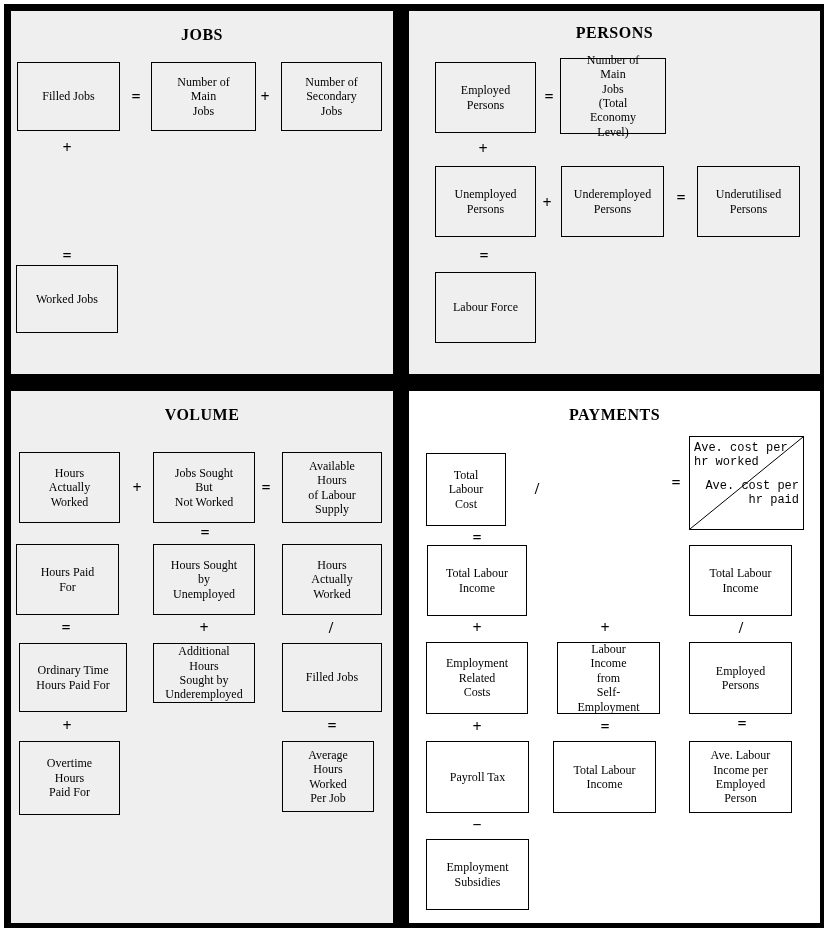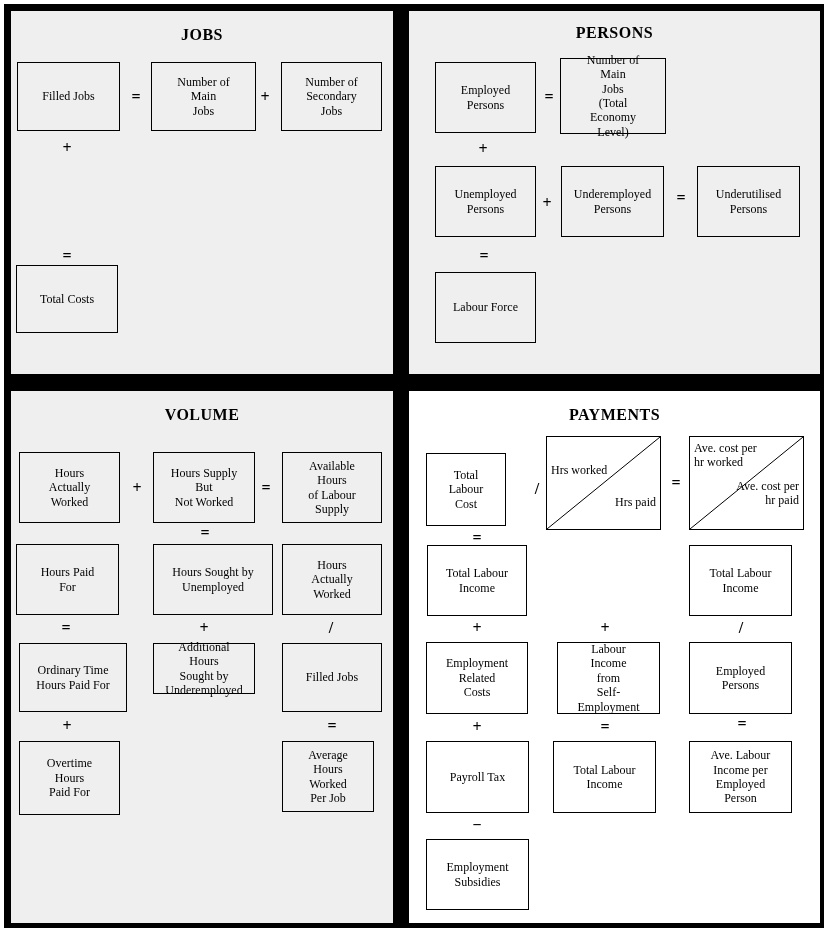--- a/index.html
+++ b/index.html
@@ -20,21 +20,21 @@
     display:flex; align-items:center; justify-content:center;
     text-align:center; font-size:12px; line-height:1.2;
     white-space:pre-line; padding:16px;
   }
   .op {
     position:absolute; transform:translate(-50%,-50%);
     font-size:16px; font-weight:bold; line-height:1;
   }
   .ratio-box {
     position:absolute; box-sizing:border-box; border:1px solid #000;
-    font-size:12px; line-height:1.2;
+    font-size:12px; line-height:1.2;font-family:Liberation Mono, monospace;
   }
   .ratio-box svg { position:absolute; left:0; top:0; width:100%; height:100%; display:block; }
   .rb-tl { position:absolute; left:4px; text-align:left; white-space:pre-line; }
   .rb-br { position:absolute; right:4px; text-align:right; white-space:pre-line; }
 </style>
 </head>
 <body>
 
 <div class="page">
 
@@ -52,21 +52,21 @@
 
   <div class="box" style="left:17px;top:62px;width:103px;height:69px">Filled Jobs</div>
   <div class="op" style="left:136px;top:97px">=</div>
   <div class="box" style="left:151px;top:62px;width:105px;height:69px">Number of Main
 Jobs</div>
   <div class="op" style="left:265px;top:97px">+</div>
   <div class="box" style="left:281px;top:62px;width:101px;height:69px">Number of
 Secondary Jobs</div>
   <div class="op" style="left:67px;top:148px">+</div>
   <div class="op" style="left:67px;top:256px">=</div>
-  <div class="box" style="left:16px;top:265px;width:102px;height:68px">Total Costs</div>
+  <div class="box" style="left:16px;top:265px;width:102px;height:68px">Worked Jobs</div>
 
   <div class="box" style="left:435px;top:62px;width:101px;height:71px">Employed Persons</div>
   <div class="op" style="left:549px;top:97px">=</div>
   <div class="box" style="left:560px;top:58px;width:106px;height:76px">Number of Main
 Jobs
 (Total Economy
 Level)</div>
   <div class="op" style="left:483px;top:149px">+</div>
   <div class="box" style="left:435px;top:166px;width:101px;height:71px">Unemployed
 Persons</div>
@@ -75,58 +75,51 @@
 Persons</div>
   <div class="op" style="left:681px;top:198px">=</div>
   <div class="box" style="left:697px;top:166px;width:103px;height:71px">Underutilised
 Persons</div>
   <div class="op" style="left:484px;top:256px">=</div>
   <div class="box" style="left:435px;top:272px;width:101px;height:71px">Labour Force</div>
 
   <div class="box" style="left:19px;top:452px;width:101px;height:71px">Hours Actually
 Worked</div>
   <div class="op" style="left:137px;top:488px">+</div>
-  <div class="box" style="left:153px;top:452px;width:102px;height:71px">Hours Supply But
+  <div class="box" style="left:153px;top:452px;width:102px;height:71px">Jobs Sought But
 Not Worked</div>
   <div class="op" style="left:266px;top:488px">=</div>
   <div class="box" style="left:282px;top:452px;width:100px;height:71px">Available Hours
 of Labour Supply</div>
   <div class="op" style="left:205px;top:533px">=</div>
   <div class="box" style="left:16px;top:544px;width:103px;height:71px">Hours Paid For</div>
-  <div class="box" style="left:153px;top:544px;width:120px;height:71px">Hours Sought by
+  <div class="box" style="left:153px;top:544px;width:102px;height:71px">Hours Sought by
 Unemployed</div>
   <div class="box" style="left:282px;top:544px;width:100px;height:71px">Hours Actually
 Worked</div>
   <div class="op" style="left:66px;top:628px">=</div>
   <div class="op" style="left:204px;top:628px">+</div>
   <div class="op" style="left:331px;top:628px">/</div>
   <div class="box" style="left:19px;top:643px;width:108px;height:69px">Ordinary Time
 Hours Paid For</div>
-  <div class="box" style="left:153px;top:643px;width:102px;height:51px">Additional Hours
+  <div class="box" style="left:153px;top:643px;width:102px;height:60px">Additional Hours
 Sought by
 Underemployed</div>
   <div class="box" style="left:282px;top:643px;width:100px;height:69px">Filled Jobs</div>
   <div class="op" style="left:67px;top:726px">+</div>
   <div class="op" style="left:332px;top:726px">=</div>
   <div class="box" style="left:19px;top:741px;width:101px;height:74px">Overtime Hours
 Paid For</div>
   <div class="box" style="left:282px;top:741px;width:92px;height:71px">Average Hours
 Worked
 Per Job</div>
 
   <div class="box" style="left:426px;top:453px;width:80px;height:73px">Total Labour Cost</div>
   <div class="op" style="left:537px;top:489px">/</div>
 
-  <div class="ratio-box" style="left:546px;top:436px;width:115px;height:94px">
-    <svg viewBox="0 0 113 92" preserveAspectRatio="none">
-        <line x1="0" y1="92" x2="113" y2="0" stroke="#000" stroke-width="1"></line>
-      </svg>
-    <div class="rb-tl" style="top:26px">Hrs worked</div>
-    <div class="rb-br" style="top:58px">Hrs paid</div>
-  </div>
 
   <div class="op" style="left:676px;top:483px">=</div>
 
   <div class="ratio-box" style="left:689px;top:436px;width:115px;height:94px">
     <svg viewBox="0 0 113 92" preserveAspectRatio="none">
         <line x1="0" y1="92" x2="113" y2="0" stroke="#000" stroke-width="1"></line>
       </svg>
     <div class="rb-tl" style="top:4px">Ave. cost per
 hr worked</div>
     <div class="rb-br" style="top:42px">Ave. cost per

